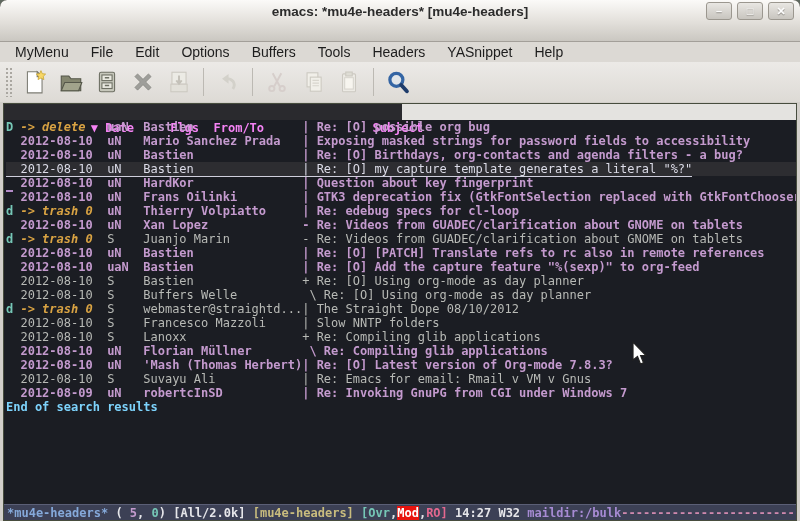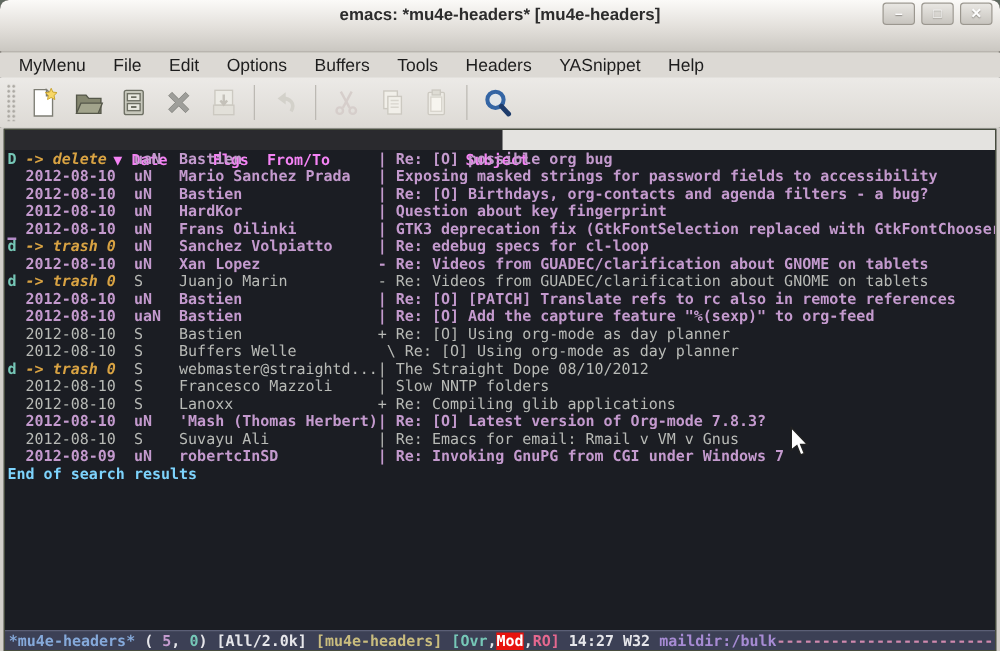--- a/index.html
+++ b/index.html
@@ -167,32 +167,34 @@
         <div class="hl-dark">
           <span class="c-mark"> </span><span class="c-date">▼ Date</span><span class="c-flags">Flgs</span><span class="c-from">From/To</span><span class="c-subj">Subject</span>
         </div>
         <div class="hl-light"></div>
       </div>
 
       <div class="buffer" id="buffer">
           <div class="row unread"><span class="inner"><span class="c-mark">D </span><span class="c-date date-action">-&gt; delete</span><span class="c-flags"> uaN</span><span class="c-from">Bastien</span><span class="c-subj">| Re: [O] possible org bug</span></span></div>
           <div class="row unread"><span class="inner"><span class="c-mark">  </span><span class="c-date">2012-08-10</span><span class="c-flags"> uN</span><span class="c-from">Mario Sanchez Prada</span><span class="c-subj">| Exposing masked strings for password fields to accessibility</span></span></div>
           <div class="row unread"><span class="inner"><span class="c-mark">  </span><span class="c-date">2012-08-10</span><span class="c-flags"> uN</span><span class="c-from">Bastien</span><span class="c-subj">| Re: [O] Birthdays, org-contacts and agenda filters - a bug?</span></span></div>
+          <div class="row current"><span class="inner"><span class="c-mark">  </span><span class="c-date">2012-08-10</span><span class="c-flags"> uN</span><span class="c-from">Bastien</span><span class="c-subj">| Re: [O] my capture template generates a literal "%?"</span></span></div>
           <div class="row unread"><span class="inner"><span class="c-mark">  </span><span class="c-date">2012-08-10</span><span class="c-flags"> uN</span><span class="c-from">HardKor</span><span class="c-subj">| Question about key fingerprint</span></span></div>
           <div class="row unread"><span class="inner"><span class="c-mark">  </span><span class="c-date">2012-08-10</span><span class="c-flags"> uN</span><span class="c-from">Frans Oilinki</span><span class="c-subj">| GTK3 deprecation fix (GtkFontSelection replaced with GtkFontChooser)</span></span></div>
-          <div class="row unread"><span class="inner"><span class="c-mark">d </span><span class="c-date date-action">-&gt; trash 0</span><span class="c-flags"> uN</span><span class="c-from">Sanchez Volpiatto</span><span class="c-subj">| Re: edebug specs for cl-loop</span></span></div>
+          <div class="row unread"><span class="inner"><span class="c-mark">d </span><span class="c-date date-action">-&gt; trash 0</span><span class="c-flags"> uN</span><span class="c-from">Thierry Volpiatto</span><span class="c-subj">| Re: edebug specs for cl-loop</span></span></div>
           <div class="row unread"><span class="inner"><span class="c-mark">  </span><span class="c-date">2012-08-10</span><span class="c-flags"> uN</span><span class="c-from">Xan Lopez</span><span class="c-subj">- Re: Videos from GUADEC/clarification about GNOME on tablets</span></span></div>
           <div class="row read"><span class="inner"><span class="c-mark">d </span><span class="c-date date-action">-&gt; trash 0</span><span class="c-flags"> S</span><span class="c-from">Juanjo Marin</span><span class="c-subj">- Re: Videos from GUADEC/clarification about GNOME on tablets</span></span></div>
           <div class="row unread"><span class="inner"><span class="c-mark">  </span><span class="c-date">2012-08-10</span><span class="c-flags"> uN</span><span class="c-from">Bastien</span><span class="c-subj">| Re: [O] [PATCH] Translate refs to rc also in remote references</span></span></div>
           <div class="row unread"><span class="inner"><span class="c-mark">  </span><span class="c-date">2012-08-10</span><span class="c-flags"> uaN</span><span class="c-from">Bastien</span><span class="c-subj">| Re: [O] Add the capture feature "%(sexp)" to org-feed</span></span></div>
           <div class="row read"><span class="inner"><span class="c-mark">  </span><span class="c-date">2012-08-10</span><span class="c-flags"> S</span><span class="c-from">Bastien</span><span class="c-subj">+ Re: [O] Using org-mode as day planner</span></span></div>
           <div class="row read"><span class="inner"><span class="c-mark">  </span><span class="c-date">2012-08-10</span><span class="c-flags"> S</span><span class="c-from">Buffers Welle</span><span class="c-subj"> \ Re: [O] Using org-mode as day planner</span></span></div>
           <div class="row read"><span class="inner"><span class="c-mark">d </span><span class="c-date date-action">-&gt; trash 0</span><span class="c-flags"> S</span><span class="c-from">webmaster@straightd...</span><span class="c-subj">| The Straight Dope 08/10/2012</span></span></div>
           <div class="row read"><span class="inner"><span class="c-mark">  </span><span class="c-date">2012-08-10</span><span class="c-flags"> S</span><span class="c-from">Francesco Mazzoli</span><span class="c-subj">| Slow NNTP folders</span></span></div>
           <div class="row read"><span class="inner"><span class="c-mark">  </span><span class="c-date">2012-08-10</span><span class="c-flags"> S</span><span class="c-from">Lanoxx</span><span class="c-subj">+ Re: Compiling glib applications</span></span></div>
+          <div class="row unread"><span class="inner"><span class="c-mark">  </span><span class="c-date">2012-08-10</span><span class="c-flags"> uN</span><span class="c-from">Florian Müllner</span><span class="c-subj"> \ Re: Compiling glib applications</span></span></div>
           <div class="row unread"><span class="inner"><span class="c-mark">  </span><span class="c-date">2012-08-10</span><span class="c-flags"> uN</span><span class="c-from">'Mash (Thomas Herbert)</span><span class="c-subj">| Re: [O] Latest version of Org-mode 7.8.3?</span></span></div>
           <div class="row read"><span class="inner"><span class="c-mark">  </span><span class="c-date">2012-08-10</span><span class="c-flags"> S</span><span class="c-from">Suvayu Ali</span><span class="c-subj">| Re: Emacs for email: Rmail v VM v Gnus</span></span></div>
           <div class="row unread"><span class="inner"><span class="c-mark">  </span><span class="c-date">2012-08-09</span><span class="c-flags"> uN</span><span class="c-from">robertcInSD</span><span class="c-subj">| Re: Invoking GnuPG from CGI under Windows 7</span></span></div>
           <div class="row"><span class="endmarker">End of search results</span></div>
           <div class="cursor-underscore" style="top: 70px;"></div>
         </div>
 
       <div class="modeline" id="modeline"><span class="ml-blue">*mu4e-headers*</span><span> ( </span><span class="ml-purple">5</span><span>, </span><span class="ml-teal">0</span><span>) [All/2.0k] </span><span class="ml-khaki">[mu4e-headers]</span><span> </span><span class="ml-teal">[Ovr</span><span>,</span><span class="ml-mod">Mod</span><span>,</span><span class="ml-pink">RO]</span><span> 14:27 W32 </span><span class="ml-violet">maildir:/bulk</span><span class="ml-dashes">----------------------------------</span></div>
 
     </div>

